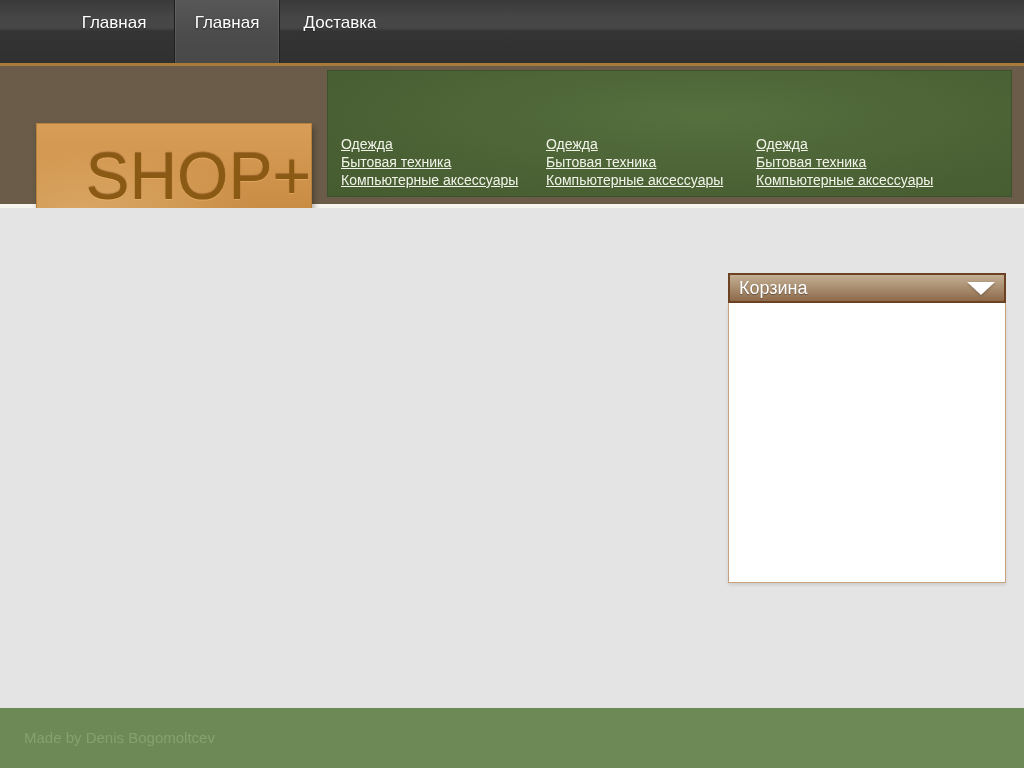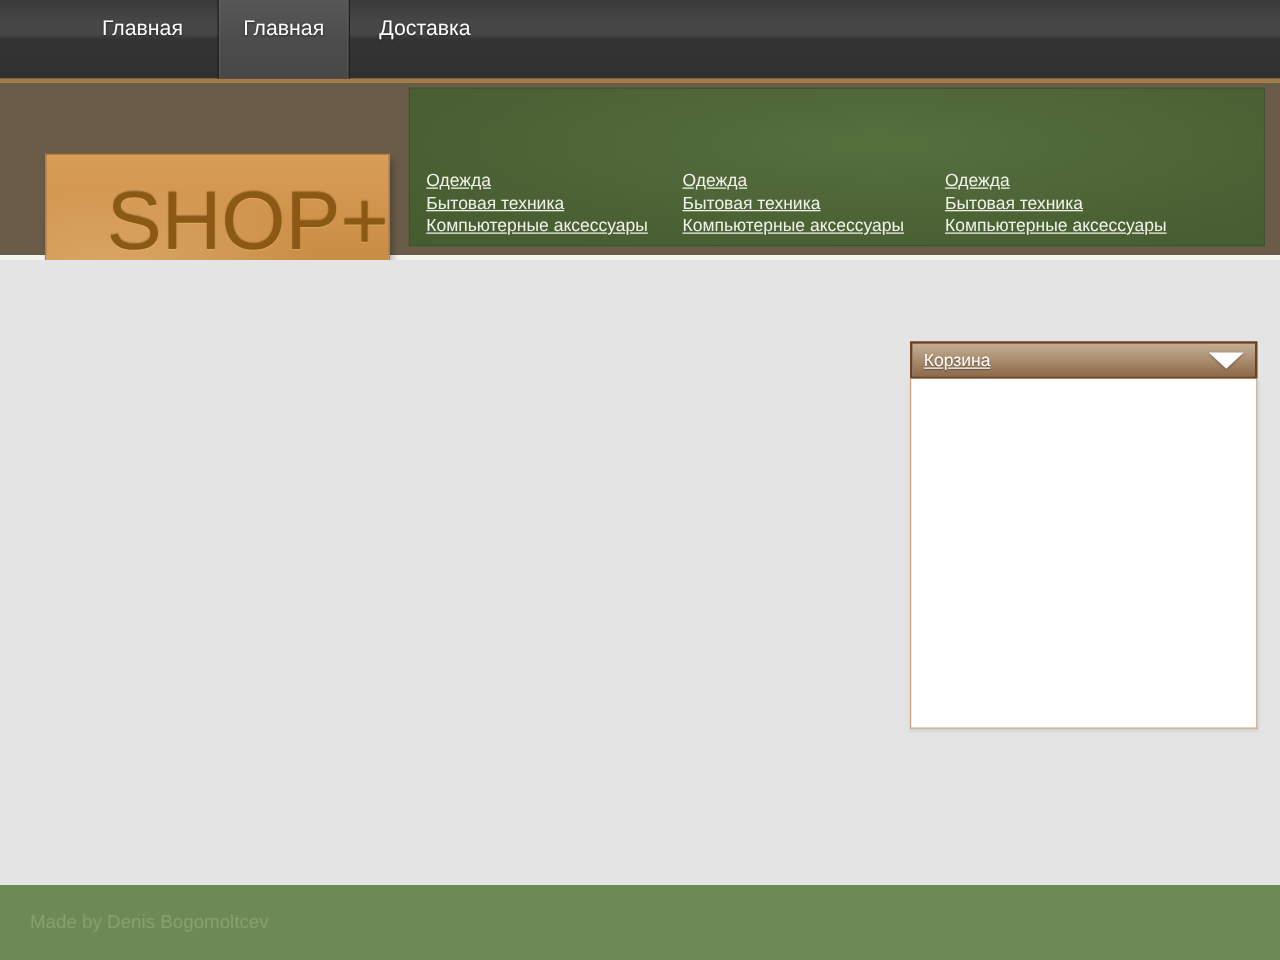--- a/index.html
+++ b/index.html
@@ -104,23 +104,22 @@
     height: 30px;
     border: 2px solid #6d4223;
     background: linear-gradient(to bottom, #c3af94 0%, #a98d6f 50%, #8d6a4a 100%);
     display: flex;
     align-items: center;
     padding: 0 9px;
     cursor: pointer;
   }
   .cart-title {
     color: #ffffff;
-    font-size: 14px;
+    font-size: 18px;
     text-shadow: 0 1px 1px rgba(0,0,0,0.35);
-    text-decoration: underline;
   }
   .cart-arrow {
     margin-left: auto;
     width: 0; height: 0;
     border-left: 14px solid transparent;
     border-right: 14px solid transparent;
     border-top: 13px solid #ffffff;
     filter: drop-shadow(0 1px 1px rgba(0,0,0,0.25));
   }
   .cart-body {

